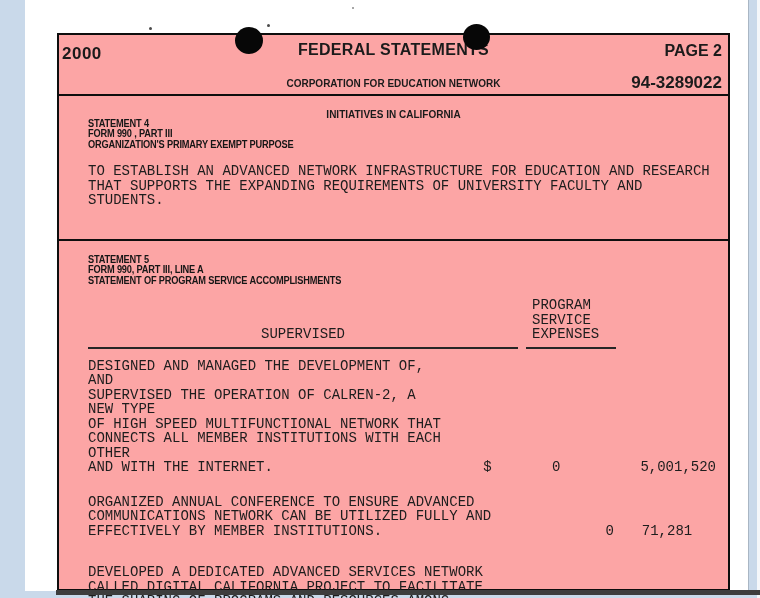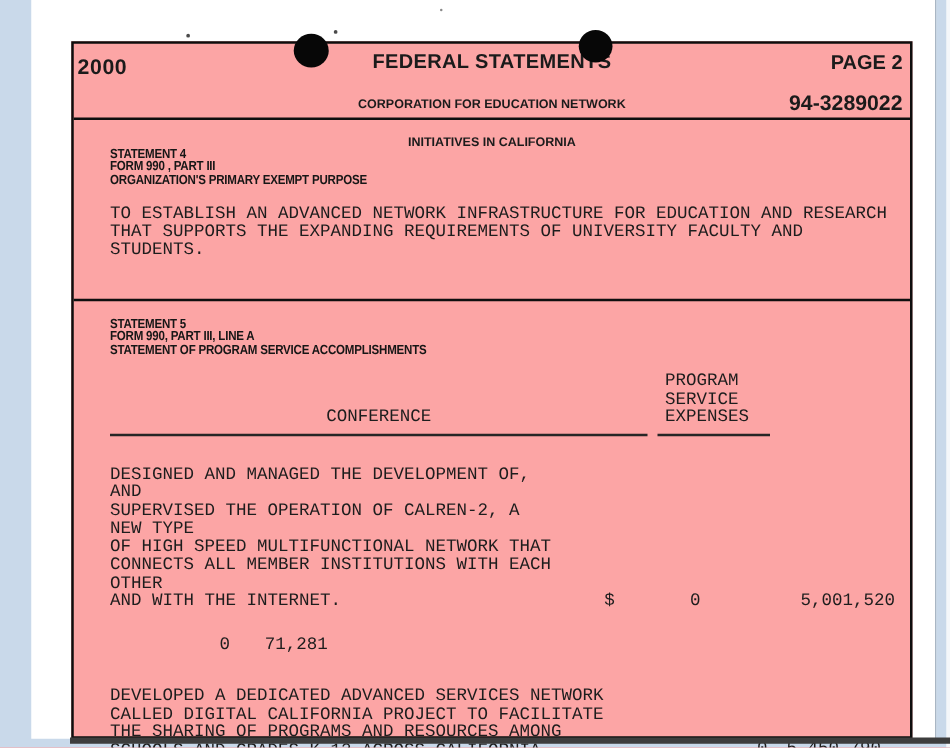--- a/index.html
+++ b/index.html
@@ -73,21 +73,21 @@
   .svc-table { position:absolute; left:29px; top:263px; width:628px; }
   .thead { display:flex; align-items:flex-end; }
   .th { border-bottom:2px solid #262626; padding-bottom:5px; white-space:pre-line; }
   .col-desc { width:430px; }
   .col-grants { width:96px; }
   .col-gap { width:8px; flex:none; }
   .col-exp { width:90px; }
   .th-desc { text-align:center; }
   .th-exp { padding-left:6px; }
   .trow { display:flex; align-items:flex-end; }
-  .row-1 { margin-top:24px;gap:36px; }
+  .row-1 { margin-top:10px;gap:36px; }
   .row-2 { margin-top:20px; }
   .row-3 { margin-top:27px; }
   .td-desc { white-space:pre-line; }
   .td-grants { display:flex; justify-content:space-between; padding-left:3px; }
   .td-exp { text-align:center; }
   .ruled { border-bottom:2px solid #2a2a2a; padding-bottom:0px; }
   .trow-total { display:flex; align-items:flex-end; margin-top:2px; }
   .total-ruled { border-bottom:4px double #2a2a2a; padding-bottom:1px; }
 </style>
 </head>
@@ -123,21 +123,21 @@
   <div class="divider2"></div>
 
   <div class="sec-heading s5-heading">
     <div>STATEMENT 5</div>
     <div>FORM 990, PART III, LINE A</div>
     <div>STATEMENT OF PROGRAM SERVICE ACCOMPLISHMENTS</div>
   </div>
 
   <div class="svc-table mono">
     <div class="thead">
-      <div class="th th-desc col-desc">CONFERENCE</div>
+      <div class="th th-desc col-desc">SUPERVISED</div>
       <div class="col-gap"></div>
       <div class="th th-exp col-exp">PROGRAM
 SERVICE
 EXPENSES</div>
     </div>
 
     <div class="trow row-1">
       <div class="td-desc col-desc">DESIGNED AND MANAGED THE DEVELOPMENT OF, AND
 SUPERVISED THE OPERATION OF CALREN-2, A NEW TYPE
 OF HIGH SPEED MULTIFUNCTIONAL NETWORK THAT
@@ -145,20 +145,23 @@
 AND WITH THE INTERNET.</div>
       <div class="td-grants col-grants">
         <span>$</span>
         <span>0</span>
       </div>
       <div class="col-gap"></div>
       <div class="td-exp col-exp">5,001,520</div>
     </div>
 
     <div class="trow row-2">
+      <div class="td-desc col-desc">ORGANIZED ANNUAL CONFERENCE TO ENSURE ADVANCED
+COMMUNICATIONS NETWORK CAN BE UTILIZED FULLY AND
+EFFECTIVELY BY MEMBER INSTITUTIONS.</div>
       <div class="td-grants col-grants">
         <span></span>
         <span>0</span>
       </div>
       <div class="col-gap"></div>
       <div class="td-exp col-exp">71,281</div>
     </div>
 
     <div class="trow row-3">
       <div class="td-desc col-desc">DEVELOPED A DEDICATED ADVANCED SERVICES NETWORK

